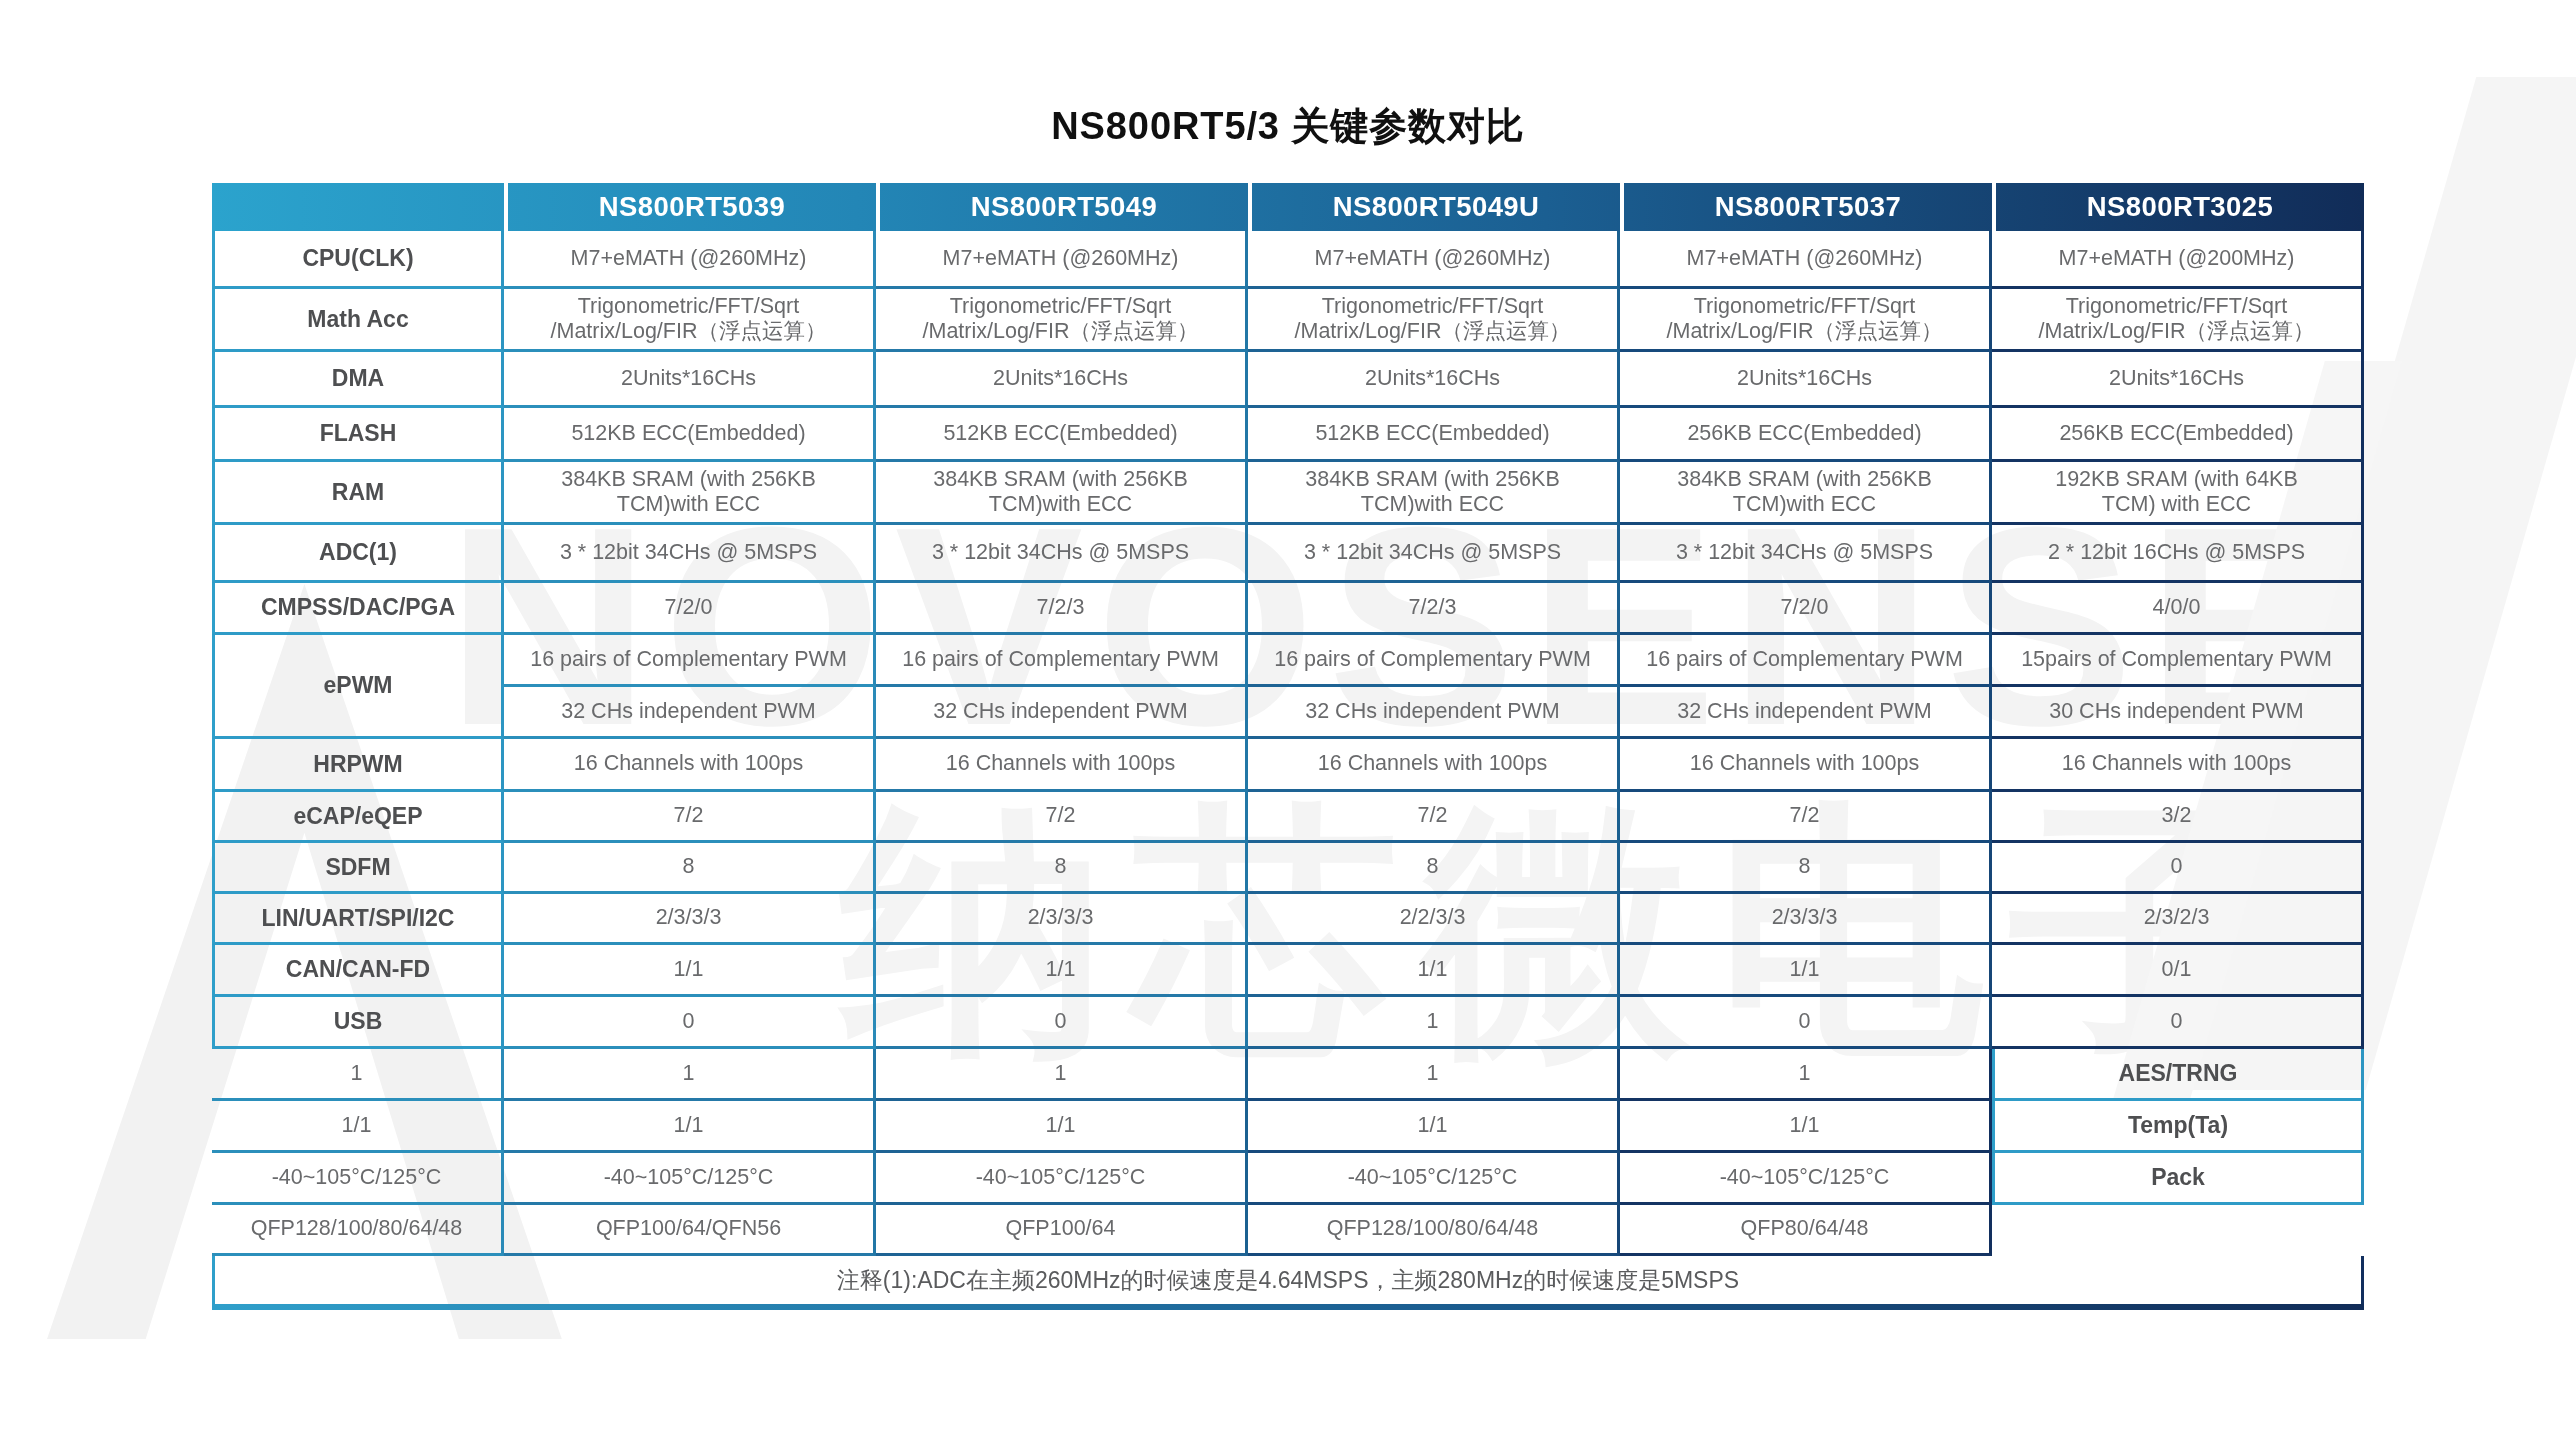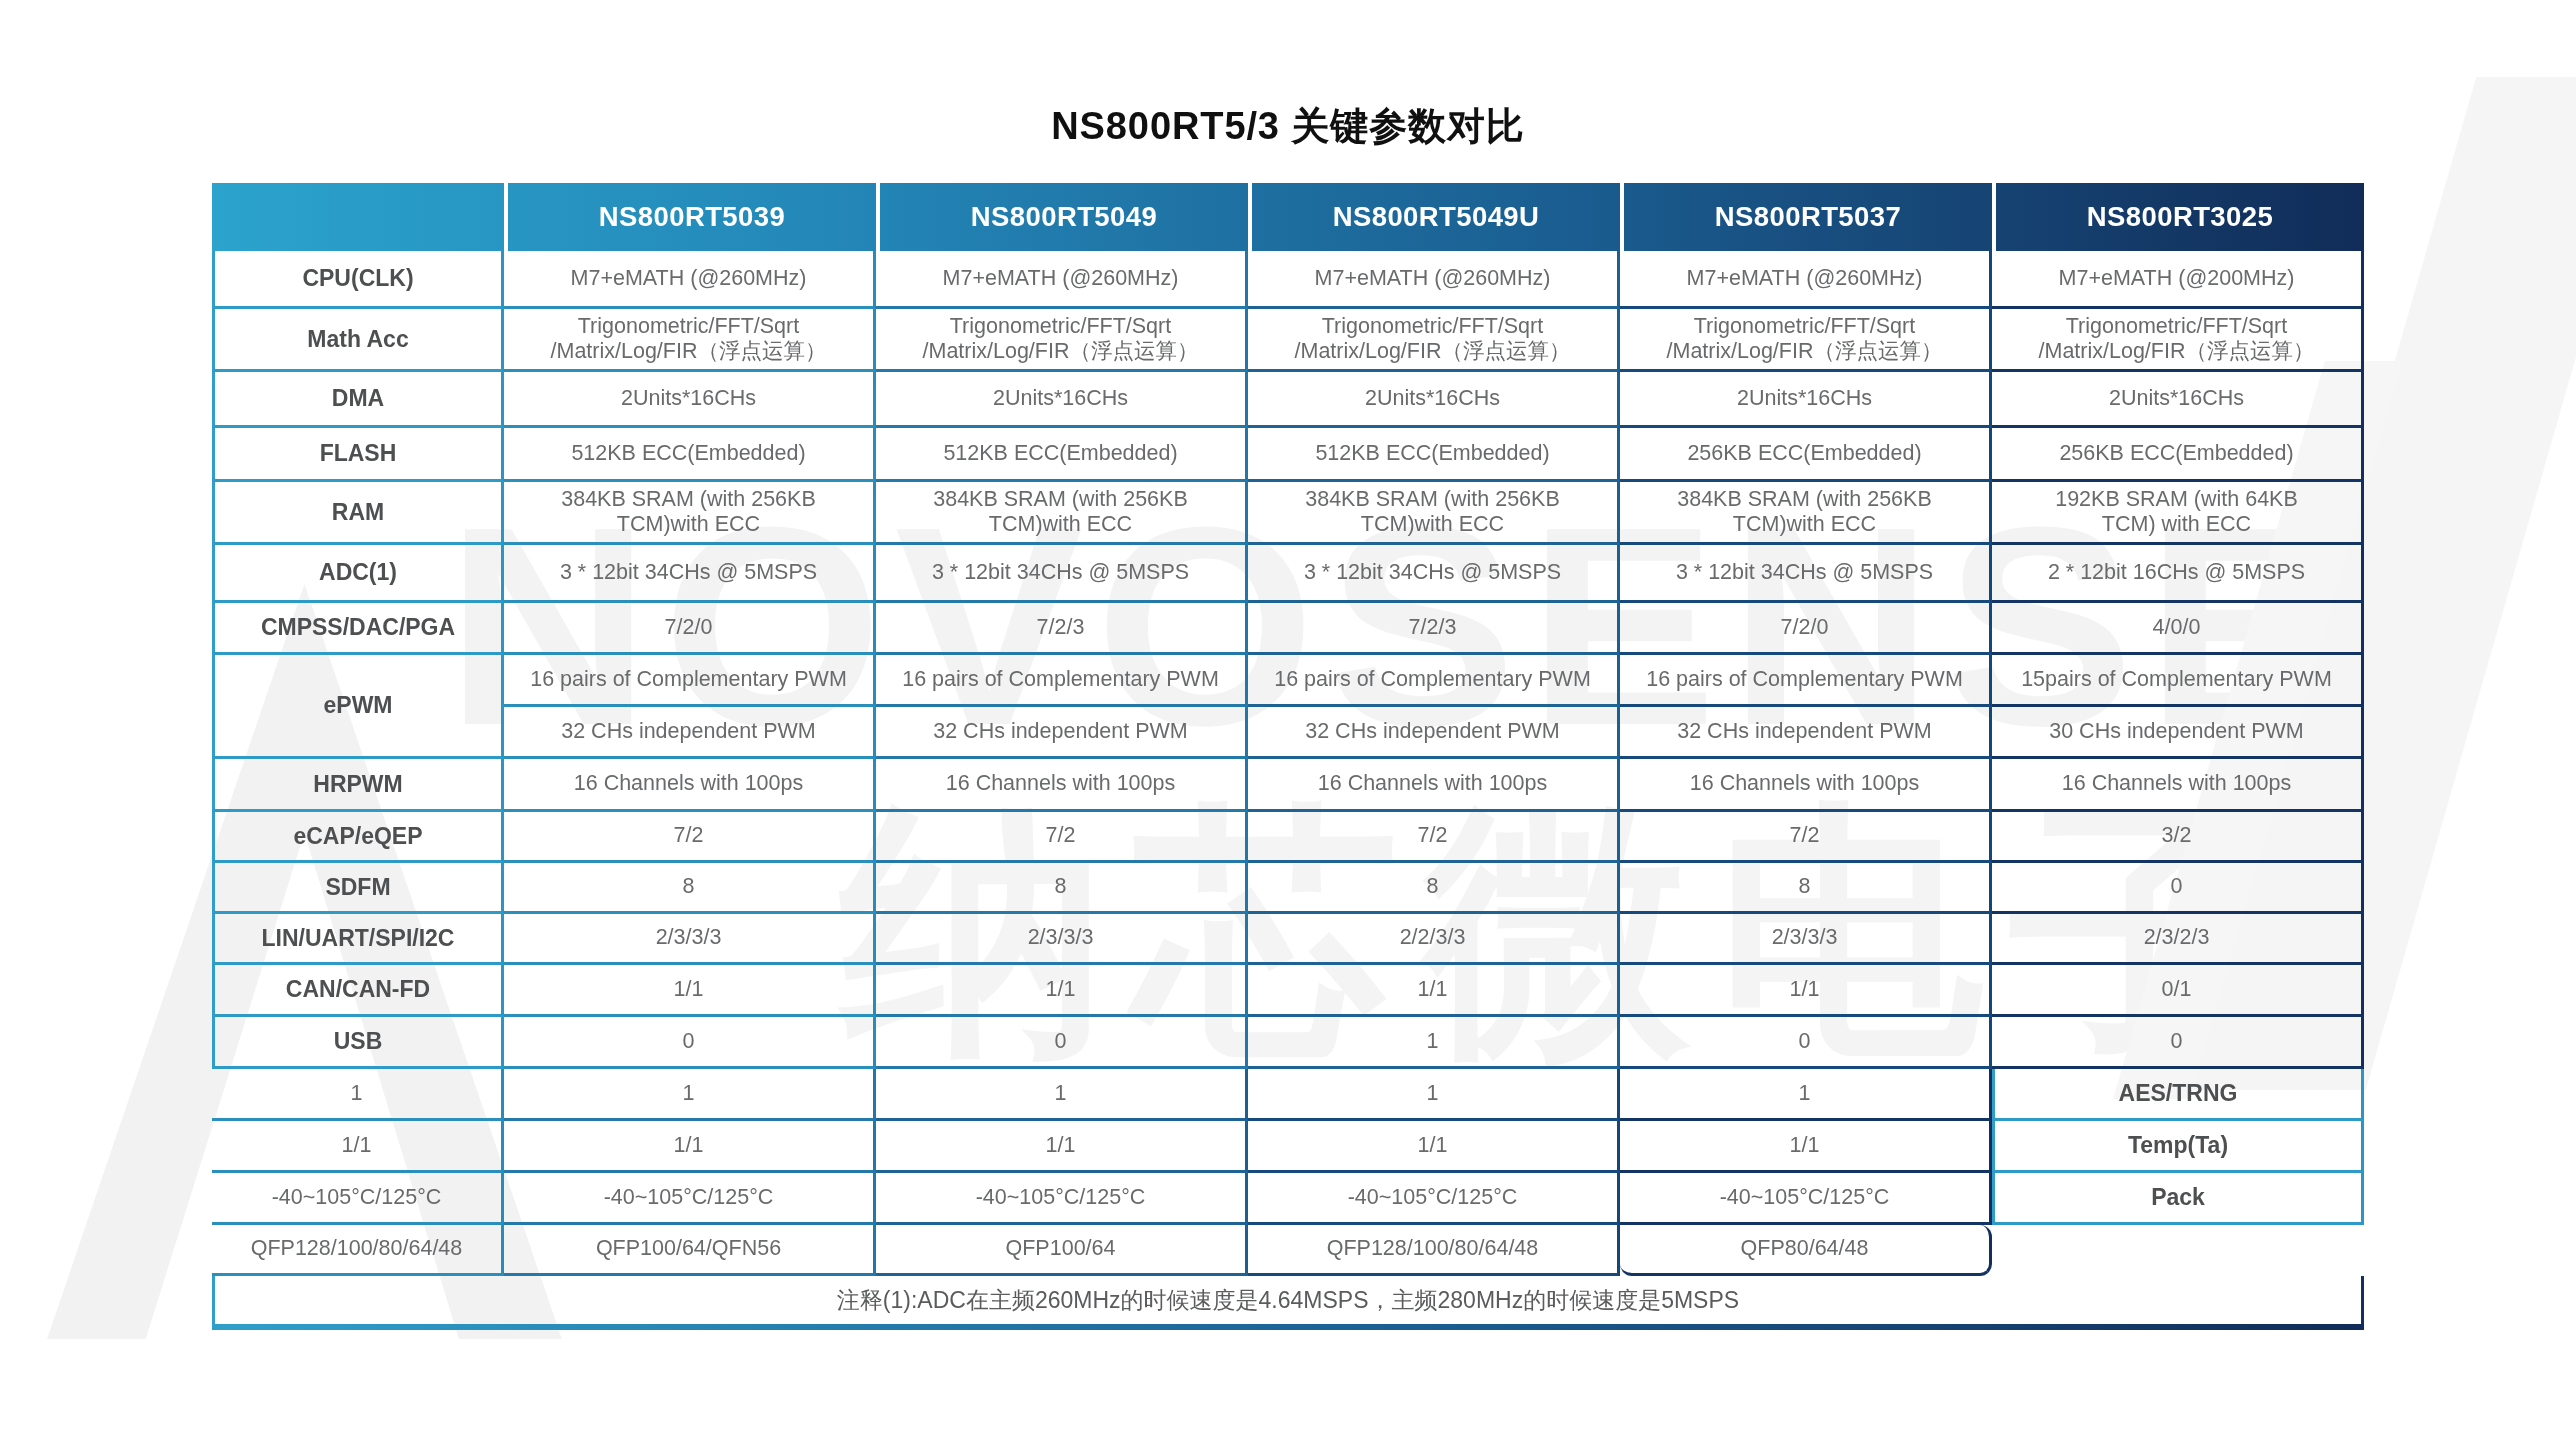--- a/index.html
+++ b/index.html
@@ -16,21 +16,21 @@
            transform:skewX(-16deg);}
   .wm-band2{position:absolute;left:2219px;top:361px;width:77px;height:738px;background:#f6f6f6;
            transform:skewX(-16deg);}
   
   .title{position:relative;z-index:2;margin:0;padding-top:101px;text-align:center;
          font-size:38px;font-weight:bold;color:#101010;letter-spacing:0.9px;}
   
   .table-outer{position:relative;z-index:1;width:2152px;margin:31px auto 0 auto;}
   .header-row{display:grid;grid-template-columns:292px repeat(5,1fr);
               background:linear-gradient(90deg,#2ba3cd 0%, #2386b6 30%, #1b5f92 62%, #112c58 100%);
-              height:68px;}
+              height:48px;}
   .header-cell{display:flex;align-items:center;justify-content:center;color:#ffffff;
                font-size:27.5px;font-weight:bold;letter-spacing:0.4px;}
   .header-cell + .header-cell{border-left:4.3px solid #ffffff;}
   .tbody{display:grid;grid-template-columns:292px repeat(5,1fr);background:transparent;}
   .cell{display:flex;align-items:center;justify-content:center;text-align:center;
         box-sizing:border-box;padding:3.4px 12px;background:transparent;}
   .label{font-weight:bold;color:#4e4f51;font-size:23px;}
   .val{color:#696a6c;font-size:21.5px;white-space:pre-line;line-height:1.18;}
   
   .c-label{border-left:3.4px solid #2f9fca;border-right:3.4px solid #2c95c2;border-bottom:3.4px solid #2e9bc7;}
@@ -187,21 +187,21 @@
         <div class="cell val c0" style="min-height: 52px;">-40~105°C/125°C</div>
         <div class="cell val c1" style="min-height: 52px;">-40~105°C/125°C</div>
         <div class="cell val c2" style="min-height: 52px;">-40~105°C/125°C</div>
         <div class="cell val c3" style="min-height: 52px;">-40~105°C/125°C</div>
         <div class="cell val c4" style="min-height: 52px;">-40~105°C/125°C</div>
         <div class="cell label c-label" style="min-height: 51px;">Pack</div>
         <div class="cell val c0" style="min-height: 51px;">QFP128/100/80/64/48</div>
         <div class="cell val c1" style="min-height: 51px;">QFP100/64/QFN56</div>
         <div class="cell val c2" style="min-height: 51px;">QFP100/64</div>
         <div class="cell val c3" style="min-height: 51px;">QFP128/100/80/64/48</div>
-        <div class="cell val c4" style="min-height: 51px; border-radius: 12px;">QFP80/64/48</div>
+        <div class="cell val c4" style="min-height: 51px;">QFP80/64/48</div>
       </div>
 
     <div class="footnote-row">注释(1):ADC在主频260MHz的时候速度是4.64MSPS，主频280MHz的时候速度是5MSPS</div>
     <div class="bottom-bar"></div>
   </div>
 
 </div>
 
 
 </body></html>

